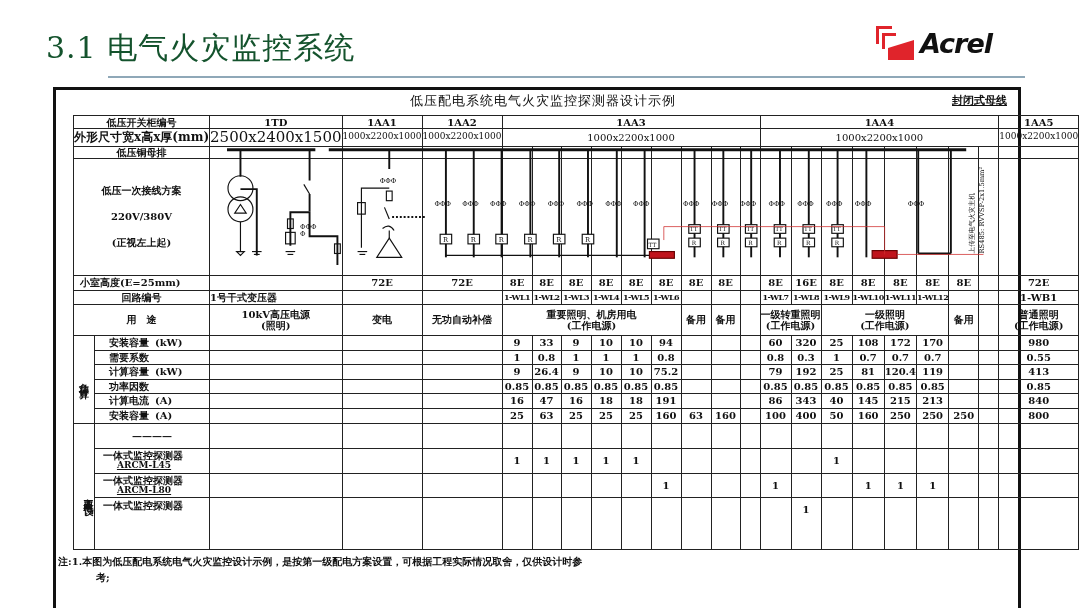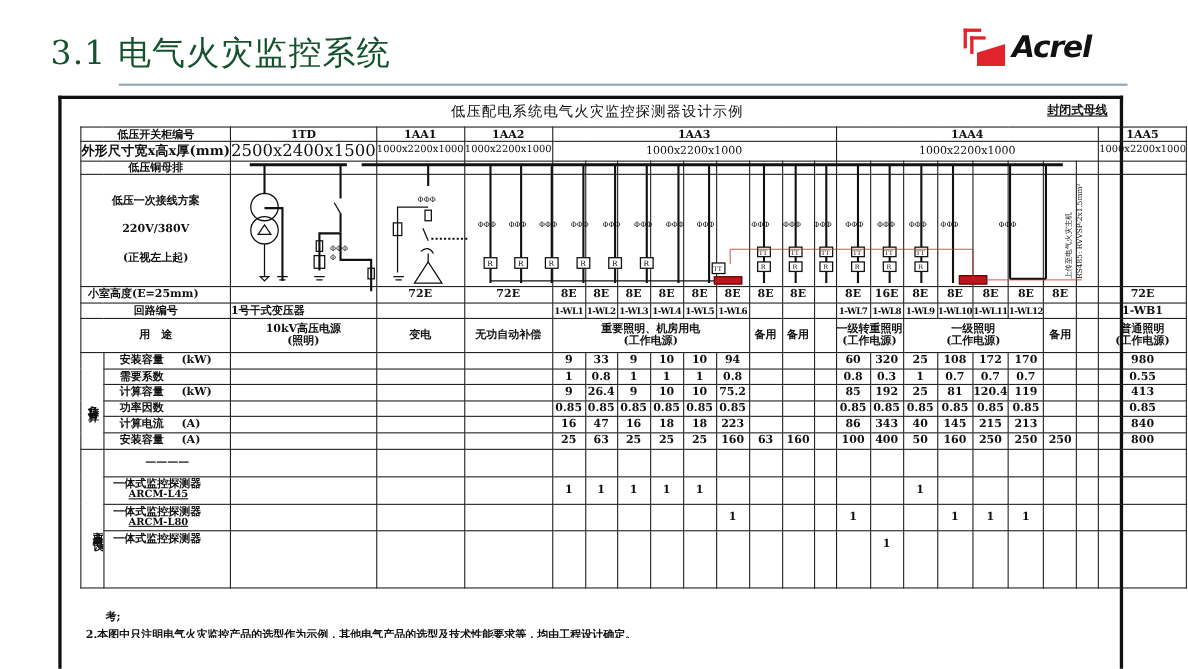--- a/index.html
+++ b/index.html
@@ -15,21 +15,21 @@
 
   .frame { position: absolute; left: 53px; top: 87px; width: 968px; height: 530px; border: 3px solid #111; border-bottom: none; }
   .drawing-title { position: absolute; left: 410px; top: 92px; font-size: 13px; font-weight: normal; letter-spacing: 1px; }
   .busway-label { position: absolute; left: 908px; top: 93px; font-size: 11px; font-weight: bold; text-decoration: underline; margin-left: 44px; }
 
   table.grid { position: absolute; left: 73px; top: 115px; border-collapse: collapse; table-layout: fixed; font-size: 10px; font-weight: bold; }
   table.grid td { border: 1px solid #222; text-align: center; vertical-align: middle; padding: 0; white-space: nowrap; overflow: hidden; line-height: 1.1; }
   table.grid td.lbl-left { text-align: left; padding-left: 14px; }
   td.circuit { font-size: 8px; letter-spacing: -0.5px; }
   td.vert { writing-mode: vertical-rl; text-orientation: upright; font-size: 10px; letter-spacing: 2px; }
-  .unit { margin-left: 16px; }
+  .unit { margin-left: 6px; }
   .sub-sub { font-size: 9px; display: block; padding-left: 14px; }
 
   .diagram { position: absolute; left: 190px; top: 150px; width: 795px; height: 120px; pointer-events: none; }
 
   .notes { position: absolute; left: 58px; top: 554px; font-size: 10px; font-weight: bold; line-height: 1.6; width: 960px; }
   .notes div { white-space: nowrap; }
   .notes .indent { padding-left: 38px; }
   .notes .cut { padding-left: 20px; text-decoration: underline; overflow: hidden; height: 10px; }
 </style>
 </head>
@@ -116,21 +116,21 @@
         <td></td>
         <td></td>
         <td></td>
         <td></td>
         <td></td>
         <td></td>
         <td></td>
     <td></td>
   </tr>
 
-  <tr style="height:102px">
+  <tr style="height:117px">
     <td colspan="2" style="line-height:2.6">
       <span>低压一次接线方案</span><br>
       <span>220V/380V</span><br>
       <span>(正视左上起)</span>
     </td>
     <td></td>
         <td></td>
         <td></td>
     <td></td>
         <td></td>
@@ -274,21 +274,21 @@
         <td></td>
     <td>9</td>
         <td>26.4</td>
         <td>9</td>
         <td>10</td>
         <td>10</td>
         <td>75.2</td>
         <td></td>
         <td></td>
         <td></td>
-    <td>85</td>
+    <td>79</td>
         <td>192</td>
         <td>25</td>
         <td>81</td>
         <td>120.4</td>
         <td>119</td>
         <td></td>
         <td></td>
     <td>413</td>
   </tr>
   <tr style="height:14px">
@@ -318,21 +318,21 @@
   <tr style="height:15px">
     <td class="lbl-left"><span>计算电流</span><span class="unit">(A)</span></td>
     <td></td>
         <td></td>
         <td></td>
     <td>16</td>
         <td>47</td>
         <td>16</td>
         <td>18</td>
         <td>18</td>
-        <td>223</td>
+        <td>191</td>
         <td></td>
         <td></td>
         <td></td>
     <td>86</td>
         <td>343</td>
         <td>40</td>
         <td>145</td>
         <td>215</td>
         <td>213</td>
         <td></td>
@@ -620,15 +620,15 @@
 
   <g stroke="#d03030" fill="none" stroke-width="0.8">
     <polyline points="667,244 667,230 897,230 897,259"></polyline>
     <line x1="910" y1="259" x2="1000" y2="259"></line>
   </g>
   <text x="0" y="0" font-size="7" fill="#111" transform="translate(990,258) rotate(-90)">上传至电气火灾主机</text>
   <text x="0" y="0" font-size="7" fill="#111" transform="translate(1000,258) rotate(-90)">RS485: RVVSP-2x1.5mm²</text>
 </svg>
 
 <div class="notes">
+  <div>注:1.本图为低压配电系统电气火灾监控设计示例，是按第一级配电方案设置，可根据工程实际情况取舍，仅供设计时参</div>
   <div class="indent">考;</div>
-  <div class="cut">2.本图中只注明电气火灾监控产品的选型作为示例，其他电气产品的选型及技术性能要求等，均由工程设计确定。</div>
 </div>
 
 </body></html>

